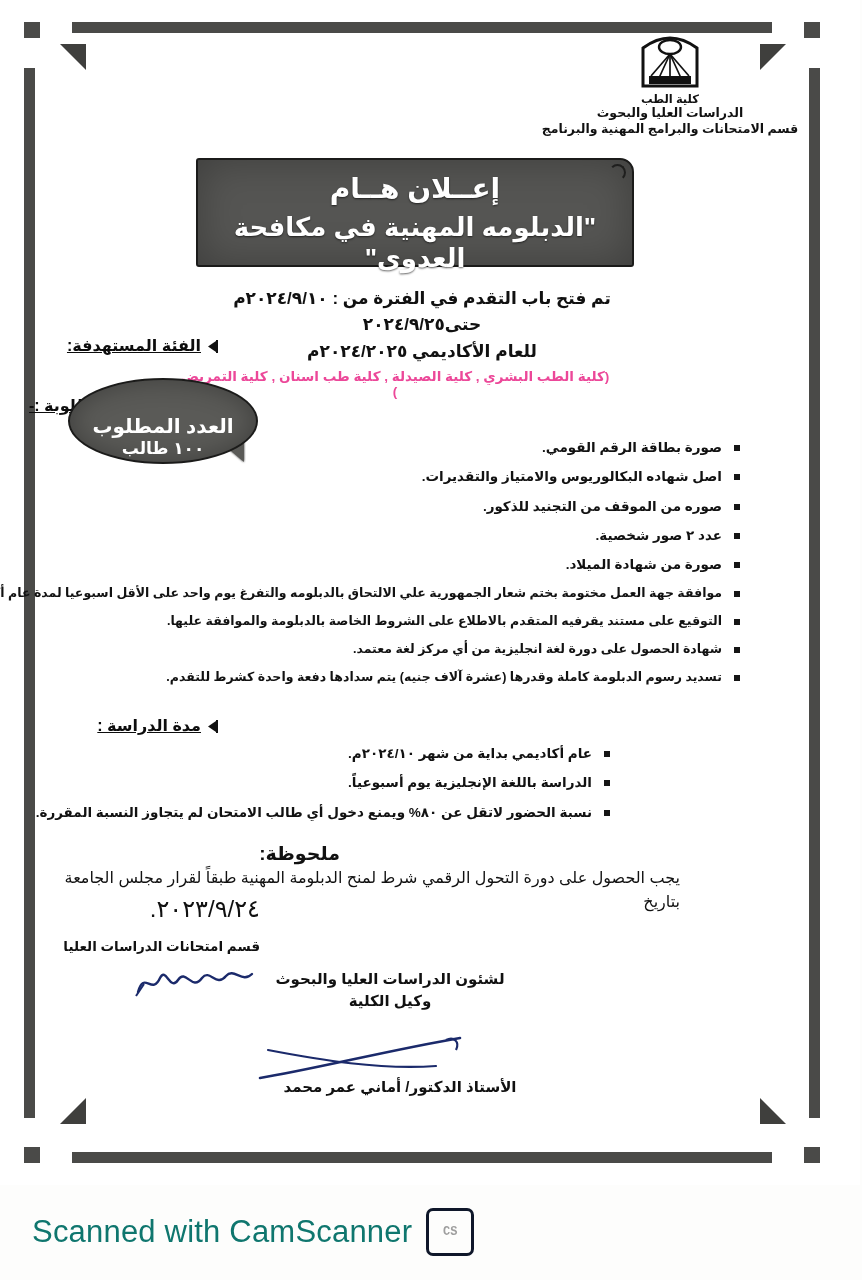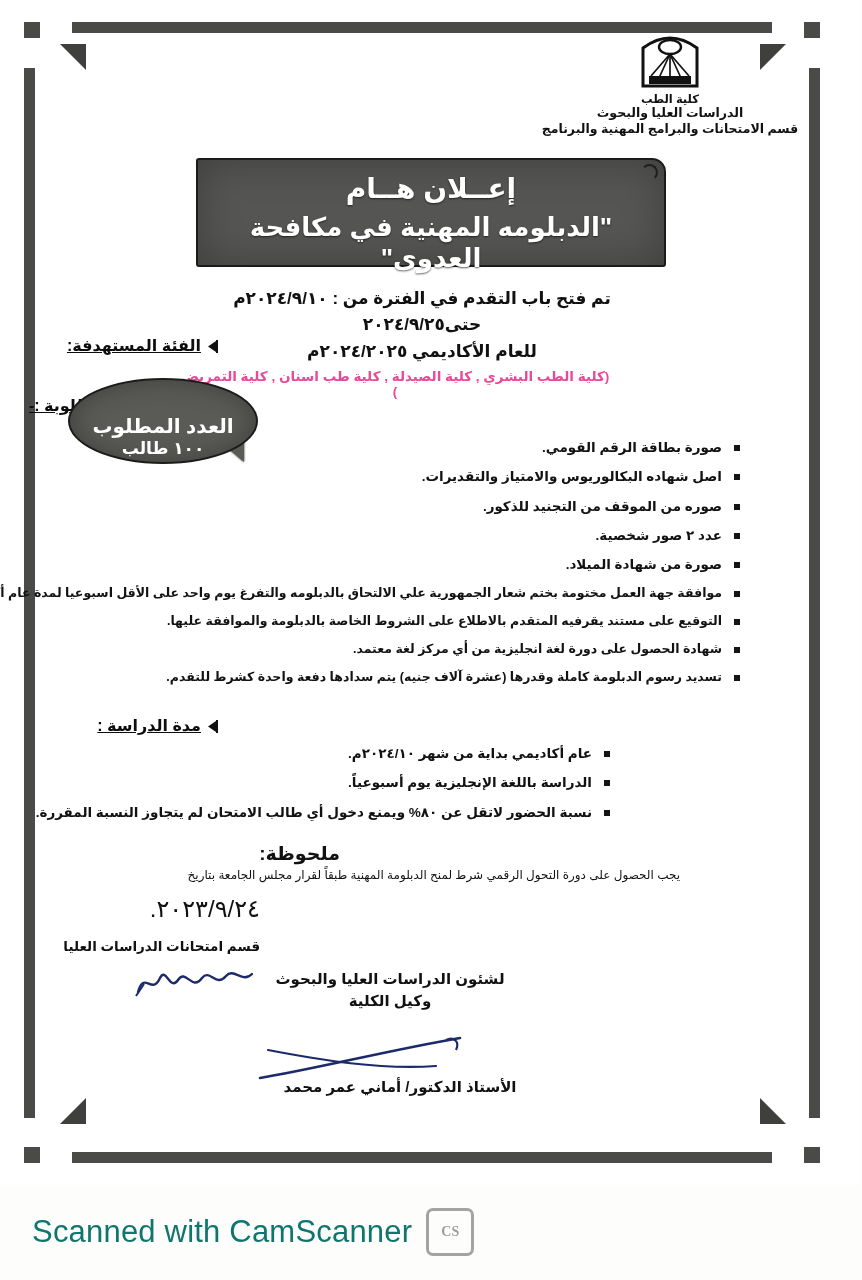--- a/index.html
+++ b/index.html
@@ -61,21 +61,20 @@
   #lh-dept1{font-size:12.5px;}
   #lh-dept2{font-size:12.5px;}
 
   
   #banner{
     position:absolute;left:196px;top:158px;width:434px;height:105px;
     background:#555553;
     border:2px solid #1b1b1a;
     border-radius:3px 14px 3px 3px;
     box-shadow:inset 0 0 40px rgba(0,0,0,.28);
-    padding-left:32px;
   }
   #banner .curl{
     position:absolute;right:6px;top:4px;width:13px;height:13px;
     border:2px solid #1f1f1e;border-radius:50%;
     border-left-color:transparent;border-bottom-color:transparent;
   }
   #banner-l1{
     position:absolute;top:12px;right:0;left:0;text-align:center;
     color:#ffffff;font-size:28px;font-weight:bold;letter-spacing:1px;
     text-shadow:0 1px 2px rgba(0,0,0,.6);
@@ -152,21 +151,21 @@
     filter:drop-shadow(0 0 1px #1b1b1a);
   }
 
   
   #note-label{
     position:absolute;right:520px;top:842px;
     font-size:19px;font-weight:bold;color:#111;
   }
   #note-text{
     position:absolute;right:180px;top:866px;width:640px;
-    font-size:12px;color:#111;line-height:1.5;text-align:right;
+    font-size:16px;color:#111;line-height:1.5;text-align:right;
   }
   #note-date{
     position:absolute;right:600px;top:895px;
     font-size:24px;color:#111;
   }
 
   
   #dept-sign{
     position:absolute;right:600px;top:938px;
     font-size:13.5px;font-weight:bold;color:#111;
@@ -186,24 +185,24 @@
     position:absolute;right:300px;top:1078px;width:320px;
     text-align:center;font-size:15px;font-weight:bold;color:#111;
   }
 
   
   #camscanner{
     position:absolute;left:32px;top:1208px;
     display:flex;align-items:center;gap:14px;
   }
   #cs-badge{
-    width:42px;height:42px;border:3px solid #a3a3a3;border-radius:7px;
+    width:42px;height:42px;border:3px solid #0f172a;border-radius:7px;
     display:flex;align-items:center;justify-content:center;
-    font-size:14px;font-weight:bold;color:#9e9e9e;
-    font-family:Liberation Serif, serif;
+    font-size:12px;font-weight:bold;color:#9e9e9e;
+    font-family:Liberation Mono, monospace;
   }
   #cs-text{
     font-size:31px;color:#0f766e;font-family:"Liberation Sans",sans-serif;
     letter-spacing:.2px;
   }
 </style>
 </head>
 <body>
 
 <div id="page">

